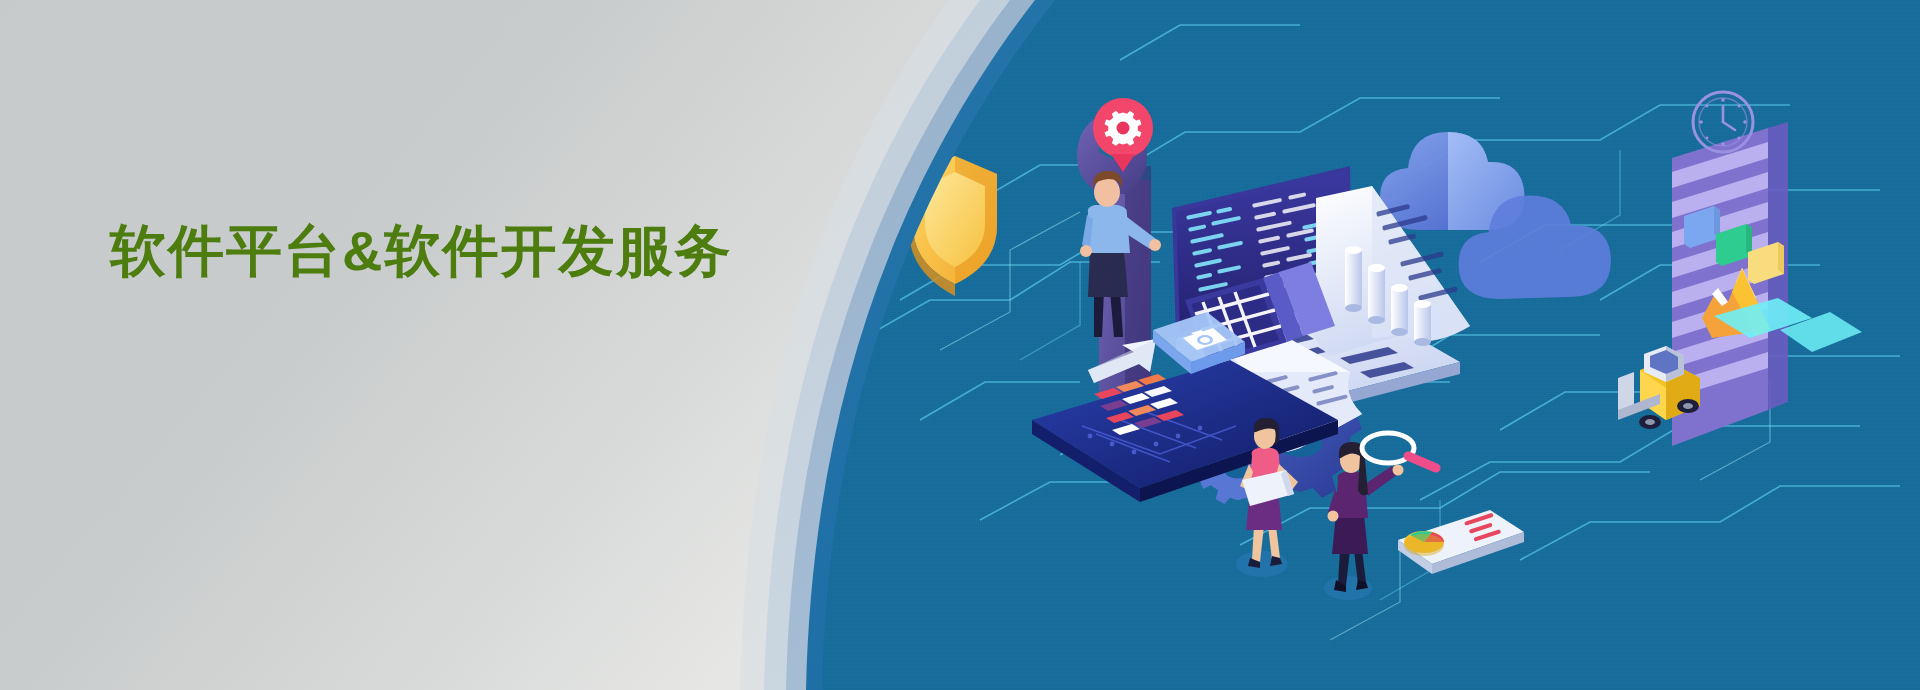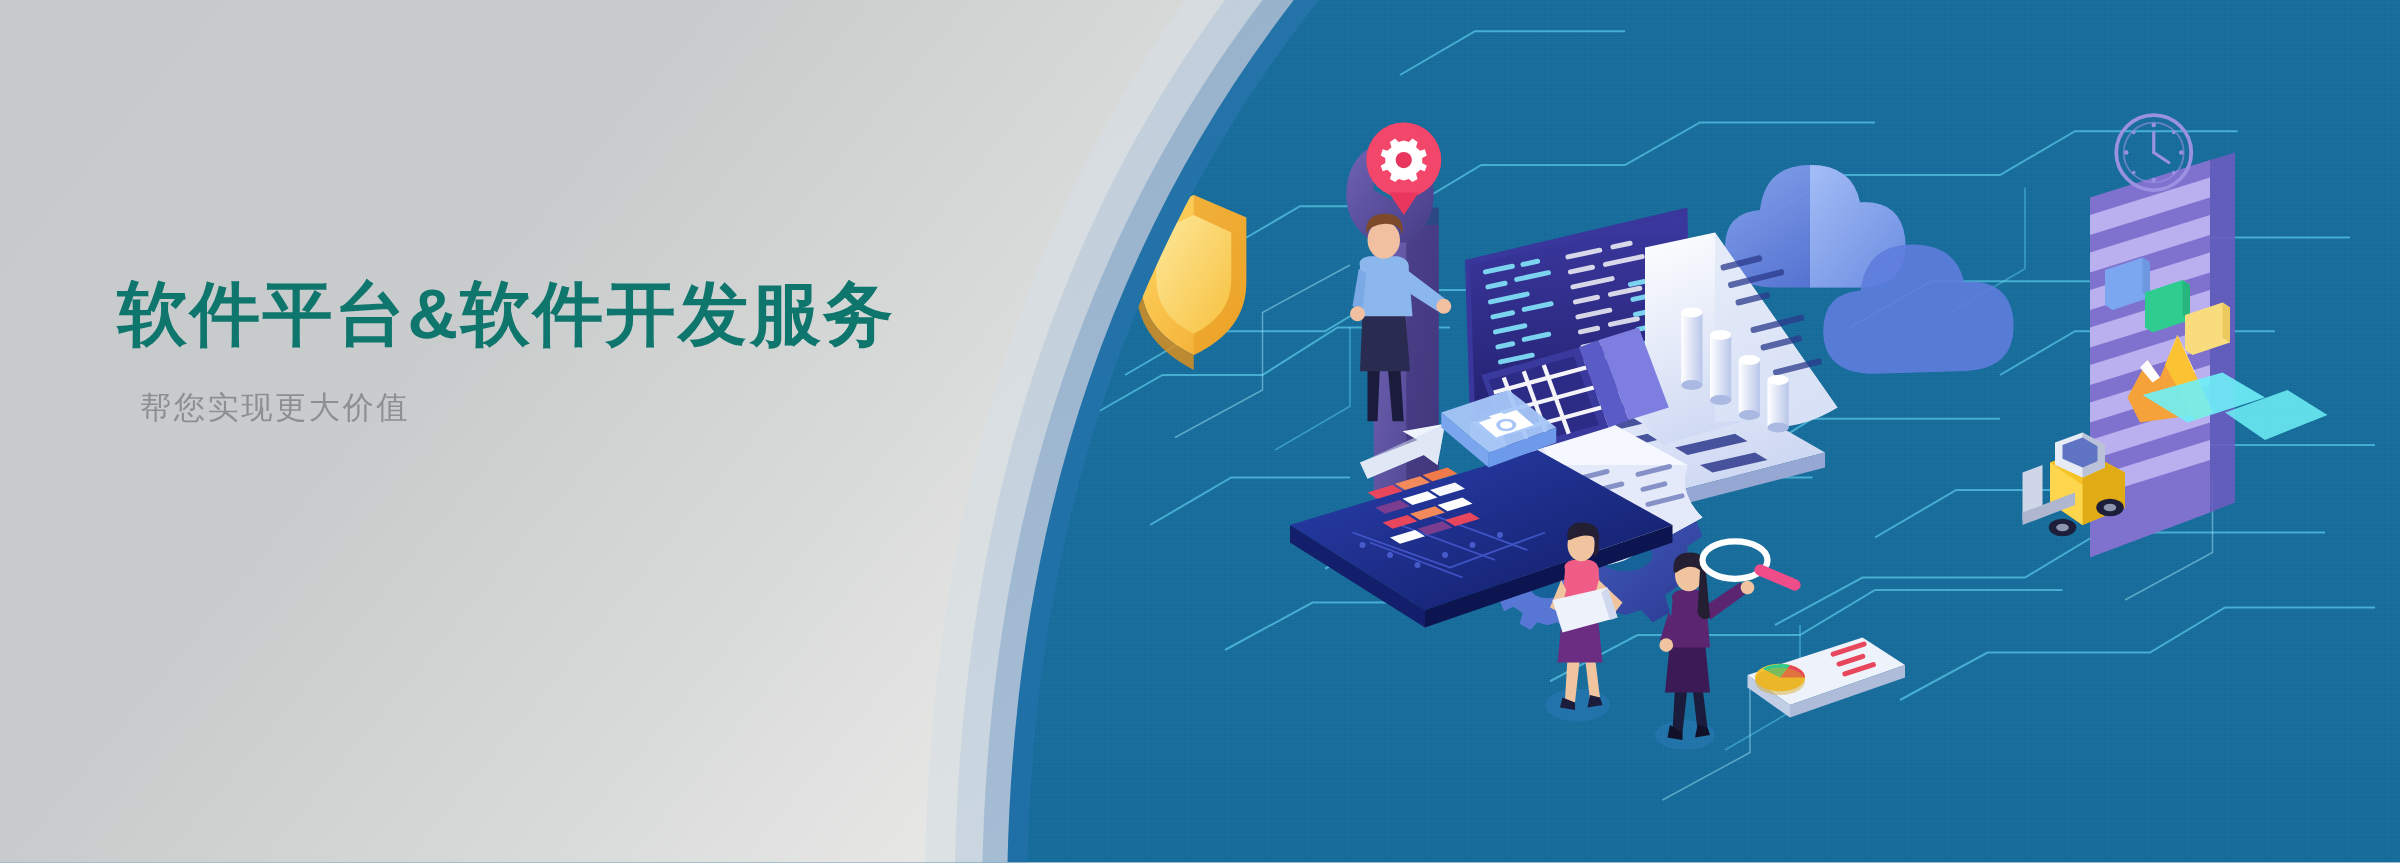--- a/index.html
+++ b/index.html
@@ -14,23 +14,23 @@
   }
   .bg-blue-noise{
     background-image:
       repeating-linear-gradient(0deg, rgba(255,255,255,.022) 0 1px, rgba(0,0,0,0) 1px 2px),
       repeating-linear-gradient(90deg, rgba(255,255,255,.018) 0 1px, rgba(0,0,0,0) 1px 2px);
     opacity:.9;
   }
   svg.full{position:absolute;left:0;top:0;width:1920px;height:690px;}
 
   .headline{
-    position:absolute;left:94px;top:214px;
+    position:absolute;left:110px;top:214px;
     font-size:56px;font-weight:700;letter-spacing:2px;
-    color:#0f766e;white-space:nowrap;
+    color:#4d7c0f;white-space:nowrap;
   }
   .subline{
     position:absolute;left:112px;top:309px;
     font-size:25px;font-weight:400;letter-spacing:2px;
     color:#8d8f92;white-space:nowrap;
   }
 </style>
 </head>
 <body>
 
@@ -546,15 +546,14 @@
     <path d="M0,0 L1035,0 C888,190 812,420 806,690 L0,690 Z" fill="url(#gBand3)"></path>
 
     <path d="M0,0 L1010,0 C866,190 792,420 786,690 L0,690 Z" fill="url(#gBand2)"></path>
 
     <path d="M0,0 L980,0 C840,190 770,420 764,690 L0,690 Z" fill="url(#gBand1)"></path>
 
     <path d="M0,0 L948,0 C812,190 746,420 740,690 L0,690 Z" fill="url(#gGray)"></path>
   </svg>
 
   <div class="headline">软件平台&amp;软件开发服务</div>
-  <div class="subline">帮您实现更大价值</div>
 
 </div>
 
 </body></html>

